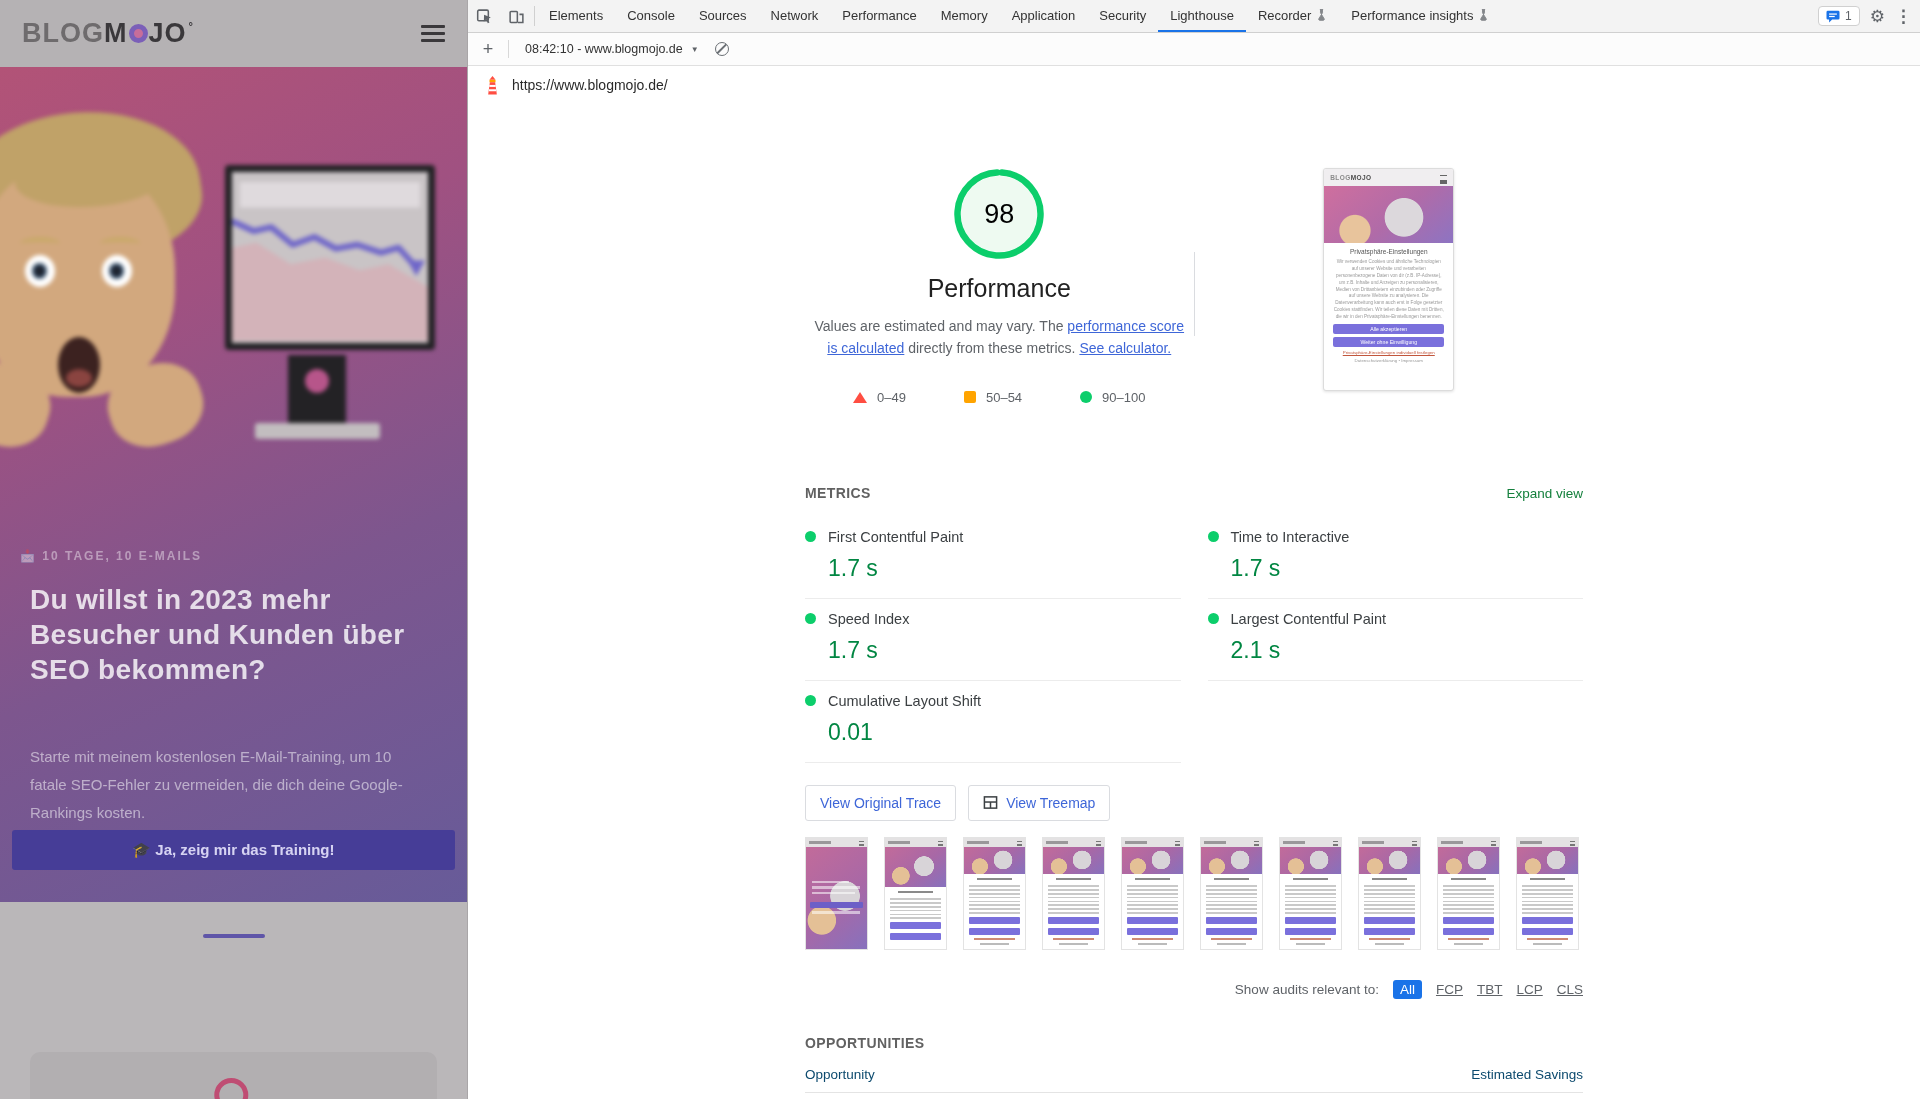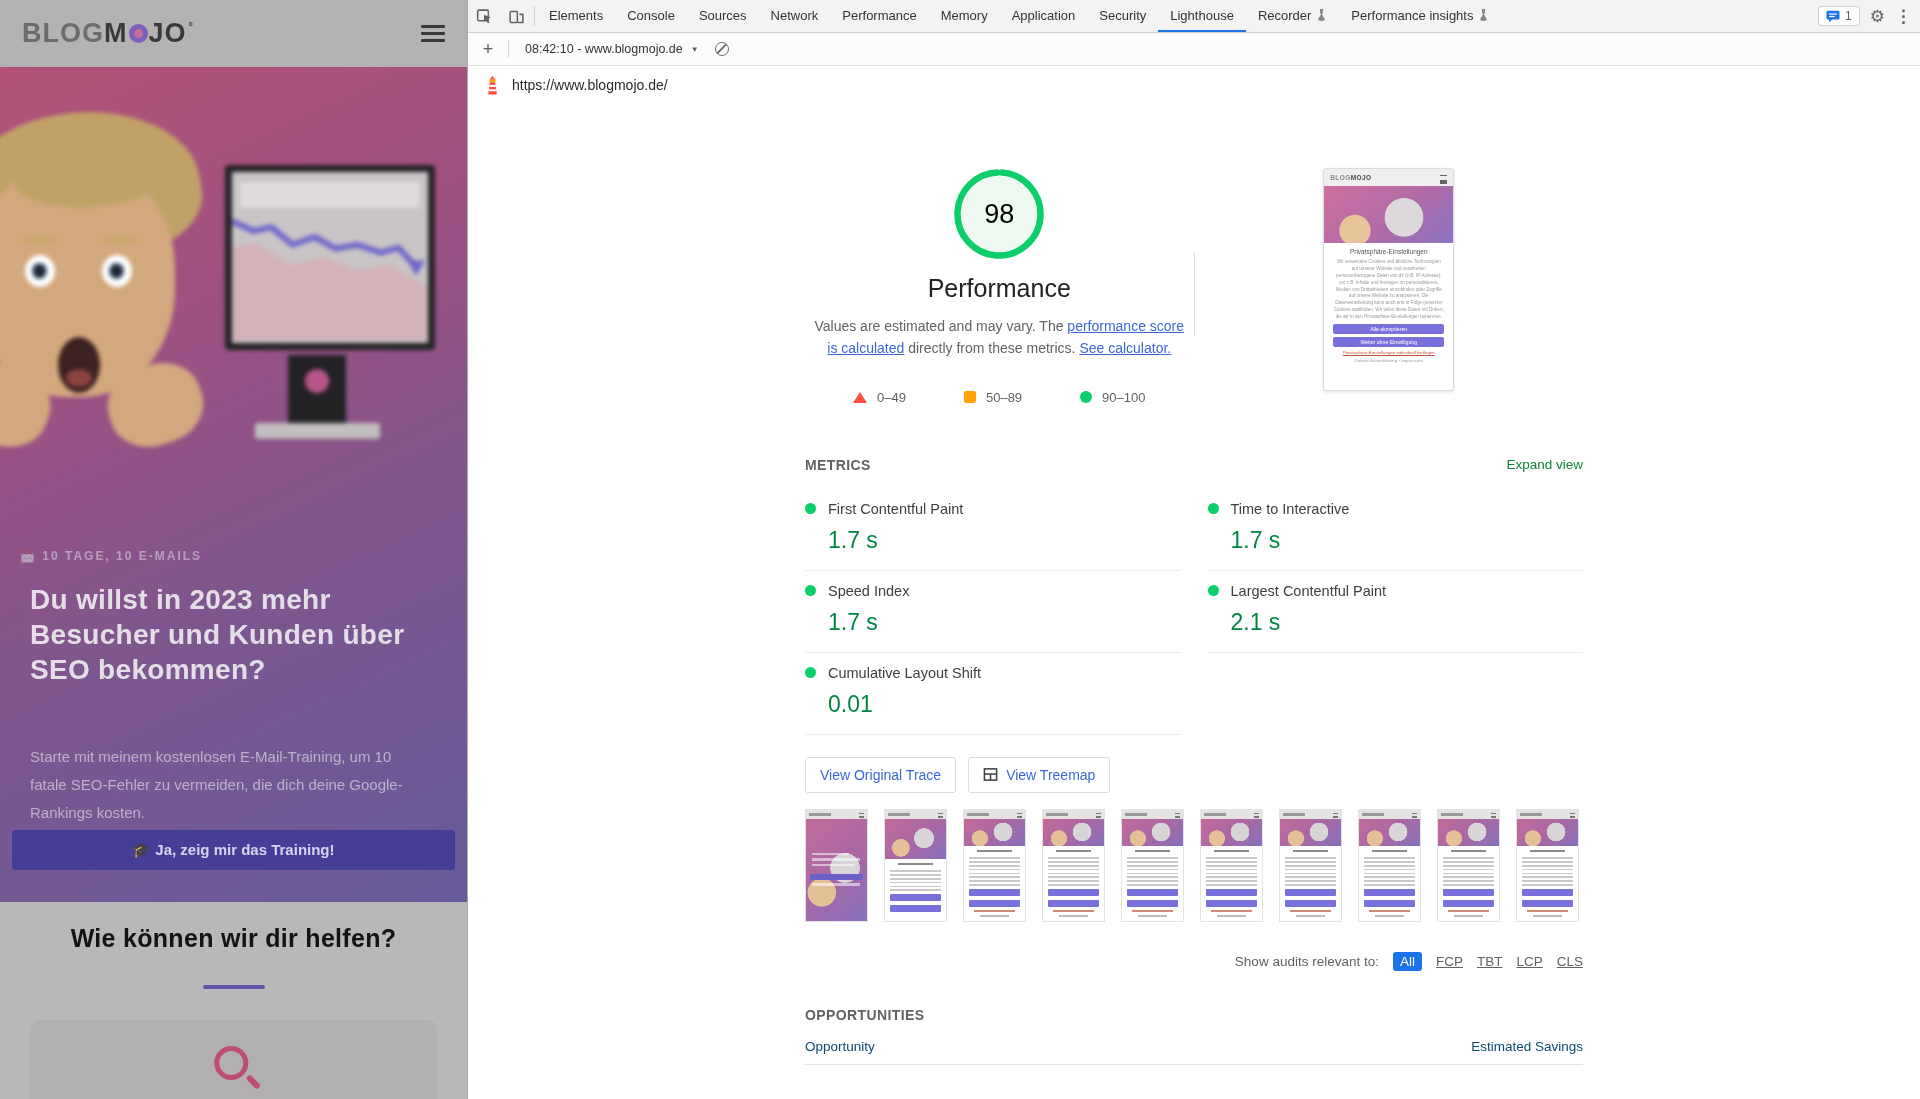--- a/index.html
+++ b/index.html
@@ -134,21 +134,21 @@
       radial-gradient(circle at 62% 55%, #dcd8dc 0 22%, transparent 23%),
       linear-gradient(140deg,#cf6f9e 0%, #b06ba8 55%, #8d74c2 100%); }
   .pt-title { margin-top:5px; text-align:center; font-size:6.5px; color:#555; }
   .pt-body { margin:4px 9px 0; font-size:4.6px; line-height:1.5; color:#999; text-align:center; }
   .pt-btn { margin:3px 9px 0; height:10px; background:#7a70dc; border-radius:2px; color:#fff;
     font-size:5.2px; display:flex; align-items:center; justify-content:center; }
   .pt-link { margin-top:3px; text-align:center; font-size:4.4px; color:#c2563c; text-decoration:underline; }
   .pt-footer { margin-top:3px; text-align:center; font-size:4.4px; color:#999; }
 
   
-  .metrics-head { display:flex; justify-content:space-between; align-items:flex-start; margin-top:52px; }
+  .metrics-head { display:flex; justify-content:space-between; align-items:flex-end; margin-top:80px; }
   .section-title { font-size:14px; font-weight:bold; color:#616161; letter-spacing:0.4px; }
   .expand-view { font-size:13.5px; color:#15803d; cursor:pointer; }
   .metrics-grid { display:grid; grid-template-columns:1fr 1fr; column-gap:27px; margin-top:16px; }
   .metric { padding:12px 0 16px; border-bottom:1px solid #ececec; }
   .metric-head { display:flex; align-items:center; gap:12px; font-size:14.5px; color:#3c4043; }
   .metric-dot { width:11px; height:11px; border-radius:50%; background:#0cce6b; flex:none; }
   .metric-value { margin:10px 0 0 23px; font-size:23px; color:#018642; }
 
   .trace-buttons { display:flex; gap:12px; margin-top:22px; }
   .trace-btn { display:flex; align-items:center; gap:8px; border:1px solid #dadce0; background:#fff;
@@ -236,21 +236,20 @@
             <div class="hand r"></div>
         </div>
       </div>
       <div class="eyebrow">📩 10 TAGE, 10 E-MAILS</div>
       <h1 class="hero-title">Du willst in 2023 mehr Besucher und Kunden über SEO bekommen?</h1>
       <p class="hero-body">Starte mit meinem kostenlosen E-Mail-Training, um 10 fatale SEO-Fehler zu vermeiden, die dich deine Google-Rankings kosten.</p>
       <button class="cta-button">🎓  Ja, zeig mir das Training!</button>
     </div>
 
     <div class="help-section">
-      <h2 class="help-title">Wie können wir dir helfen?</h2>
       <div class="help-divider"></div>
       <div class="help-card">
         <div class="search-icon"></div>
       </div>
     </div>
   </div>
 
   <div class="devtools-pane">
 
     <div class="tabbar">
@@ -357,21 +356,21 @@
             </div>
             <div class="category-title">Performance</div>
             <p class="disclaimer"><span>Values are estimated and may vary. The </span><a>performance score is calculated</a><span> directly from these metrics. </span><a>See calculator.</a></p>
             <div class="legend">
               <div class="legend-item">
                   <span class="tri"></span>
                   <span>0–49</span>
                 </div>
               <div class="legend-item">
                   <span class="sq"></span>
-                  <span>50–89</span>
+                  <span>50–54</span>
                 </div>
               <div class="legend-item">
                   <span class="ci"></span>
                   <span>90–100</span>
                 </div>
             </div>
           </div>
           <div class="score-divider"></div>
           <div class="score-right">
             <div class="phone-thumb">

